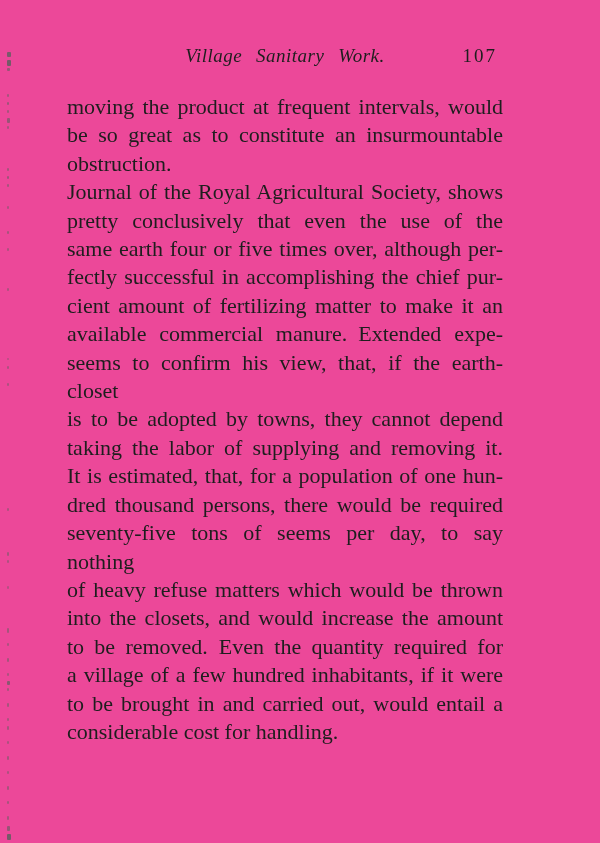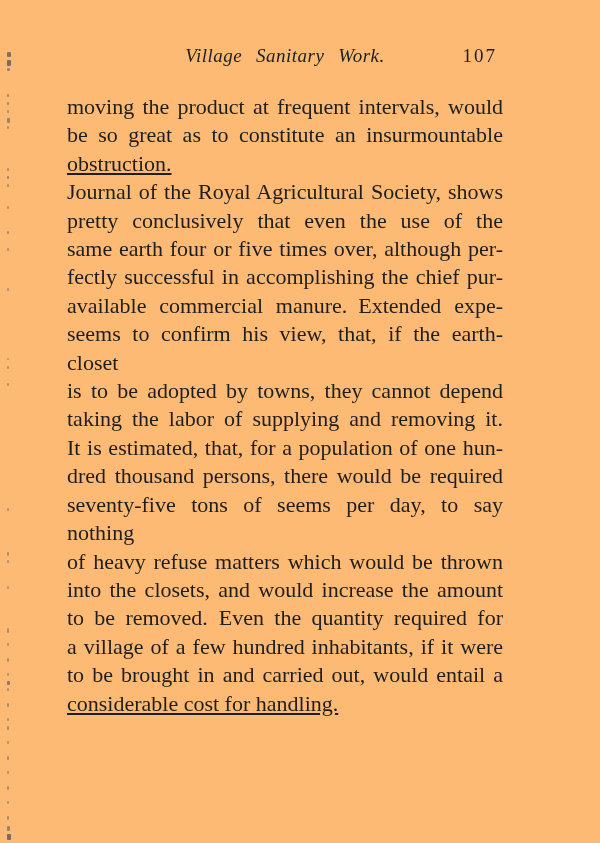--- a/index.html
+++ b/index.html
@@ -1,20 +1,20 @@
 <!DOCTYPE html>
 <html><head>
 <meta charset="utf-8">
 <style>
   html, body { margin: 0; padding: 0; background: #ffffff; }
   .page {
     position: relative;
     width: 600px;
     height: 843px;
-    background: #fdba74;
+    background: #ec4899;
     font-family: "Liberation Serif", serif;
     color: #1e1e1e;
     overflow: hidden;
   }
   .content {
     position: absolute;
     left: 67px;
     top: 0;
     width: 436px;
   }
@@ -41,21 +41,21 @@
   }
   .text-block {
     margin-top: 22px;
     font-size: 22px;
     line-height: 28.4px;
   }
   .line {
     text-align: justify;
     text-align-last: justify;
   }
-  .line.last { text-align-last: left; text-decoration: underline; }
+  .line.last { text-align-last: left; }
   .line.indent { text-indent: 20px; }
   .artifact {
     position: absolute;
     background: #5f5f5f;
     border-radius: 1px;
   }
 </style>
 </head>
 <body>
 
@@ -76,20 +76,21 @@
 
         <div class="line">Journal of the Royal Agricultural Society, shows</div>
 
         <div class="line">pretty conclusively that even the use of the</div>
 
         <div class="line">same earth four or five times over, although per-</div>
 
         <div class="line">fectly successful in accomplishing the chief pur-</div>
 
 
+        <div class="line">cient amount of fertilizing matter to make it an</div>
 
         <div class="line">available commercial manure. Extended expe-</div>
 
 
         <div class="line">seems to confirm his view, that, if the earth-closet</div>
 
         <div class="line">is to be adopted by towns, they cannot depend</div>
 
 
         <div class="line">taking the labor of supplying and removing it.</div>

